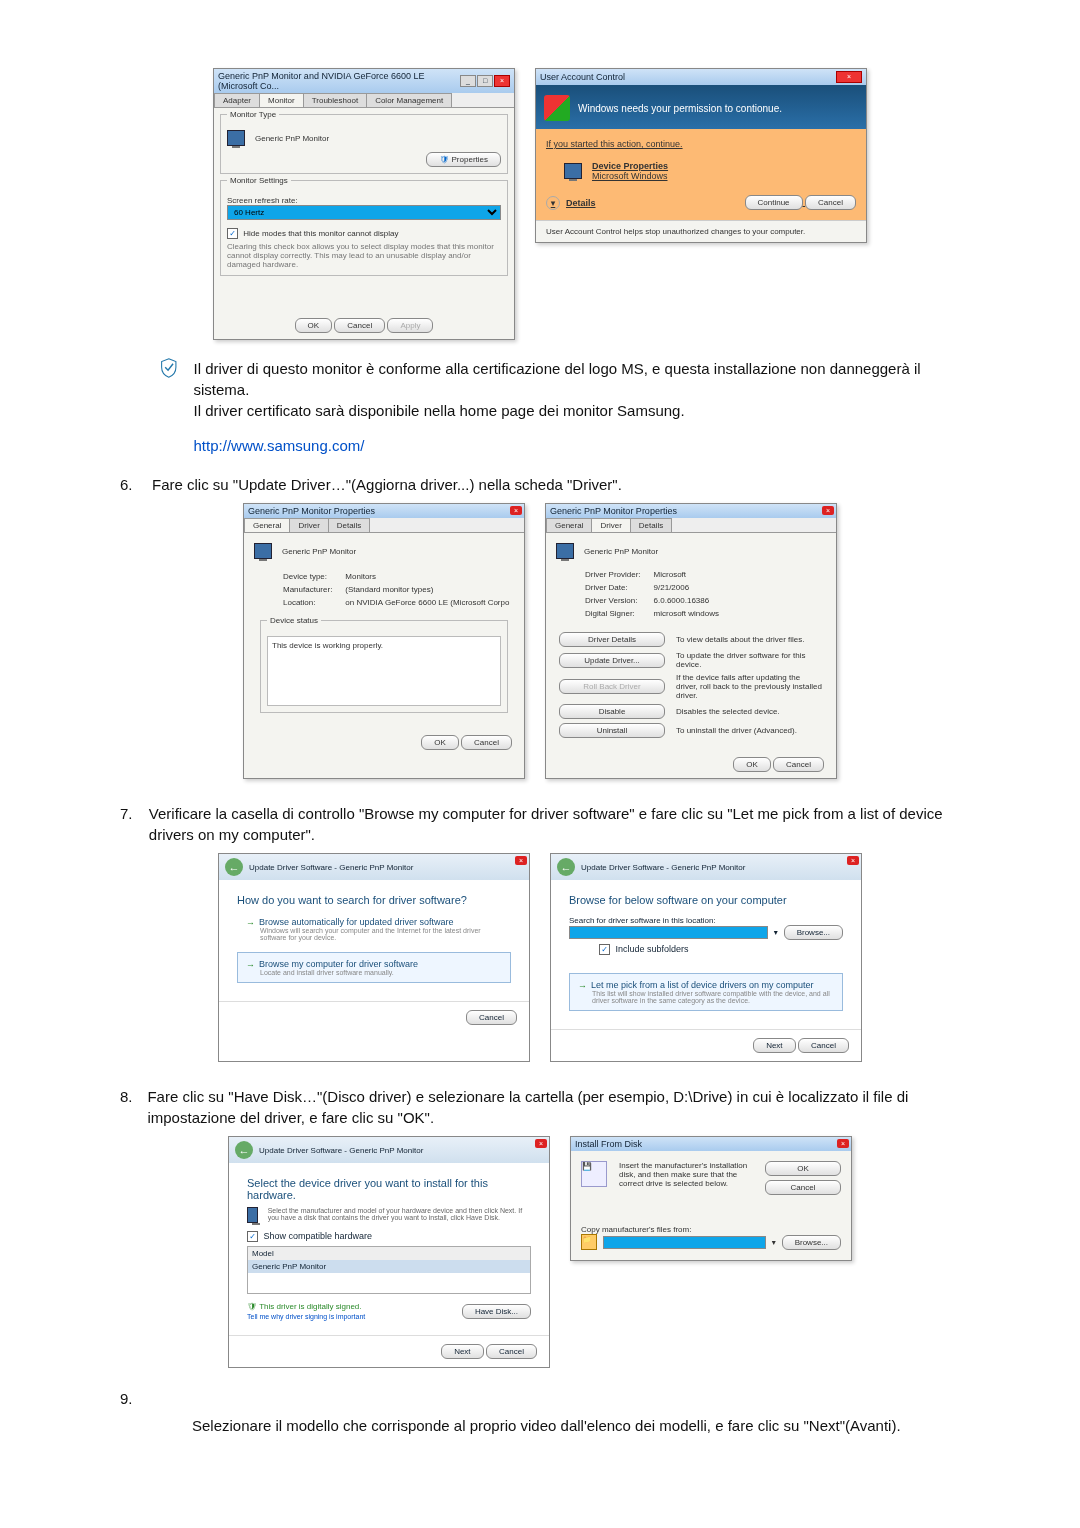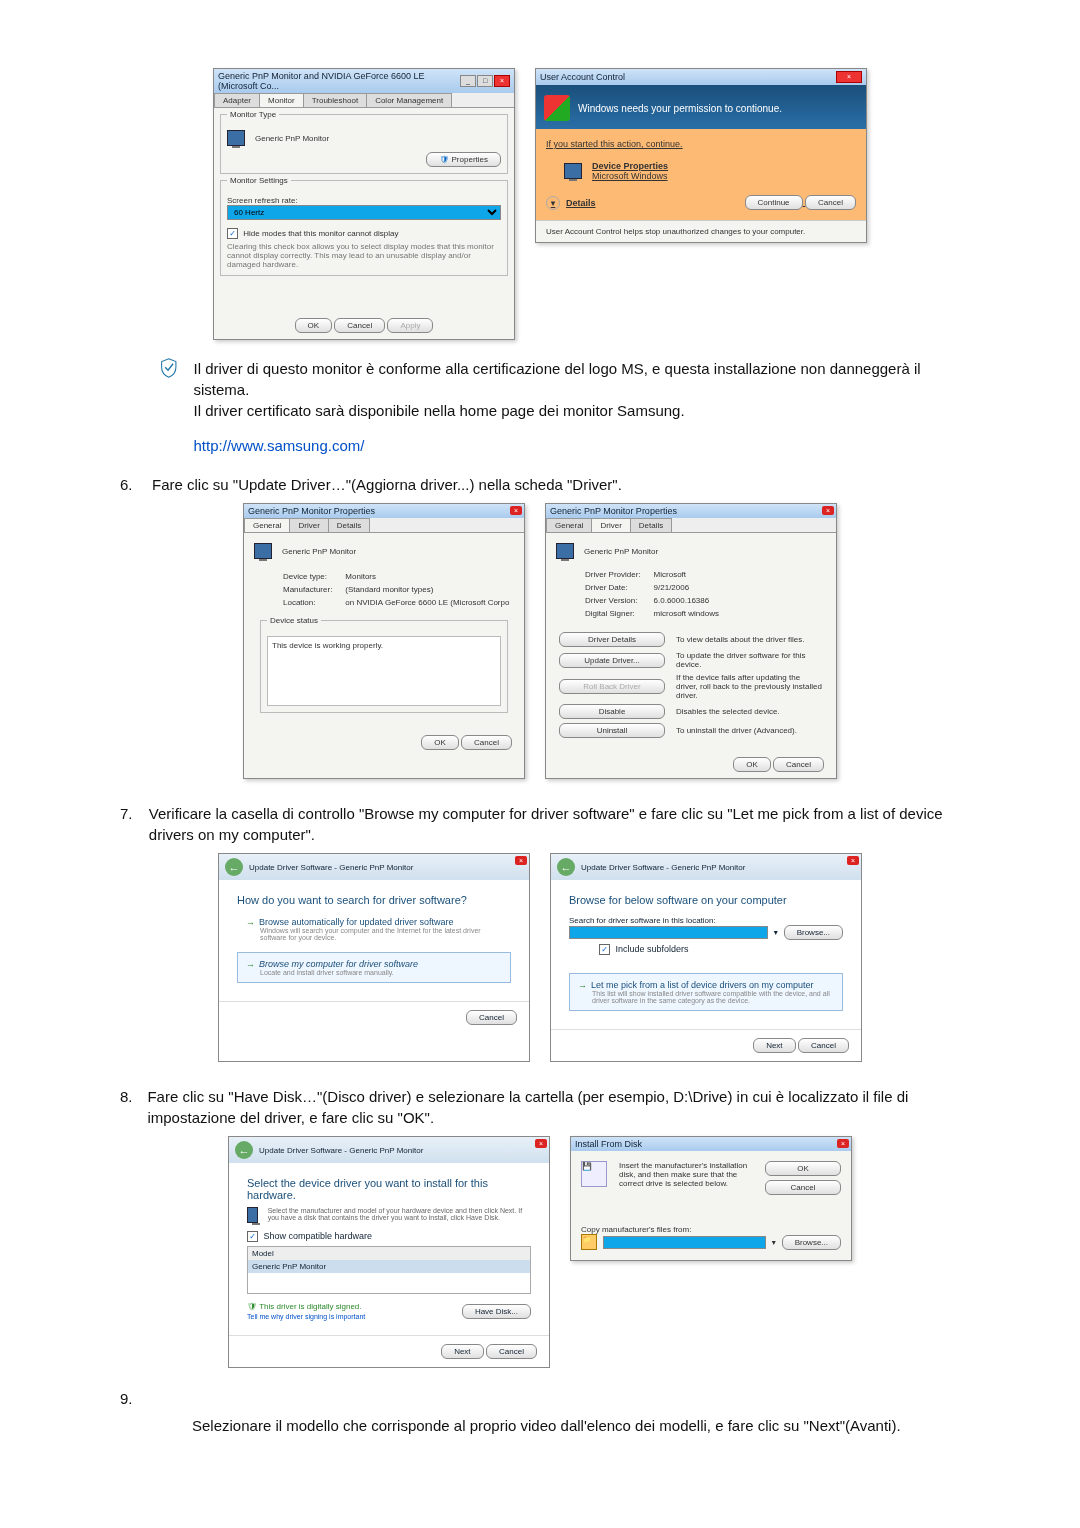--- a/index.html
+++ b/index.html
@@ -302,21 +302,21 @@
           <div class="back">←</div>
       <span>Update Driver Software - Generic PnP Monitor</span>
         </div>
     <div class="body">
       <div style="color:#1a4f7a;font-size:11px;">How do you want to search for driver software?</div>
       <div class="opt">
         <span class="green-arrow">→</span><span style="color:#1a4f7a;">Browse automatically for updated driver software</span>
         <div style="color:#888;font-size:7px;margin-left:14px;">Windows will search your computer and the Internet for the latest driver software for your device.</div>
       </div>
       <div class="opt sel">
-        <span class="green-arrow">→</span><span style="color:#1a4f7a;font-style:italic;">Browse my computer for driver software</span>
+        <span class="green-arrow">→</span><span style="color:#1a4f7a;">Browse my computer for driver software</span>
         <div style="color:#888;font-size:7px;margin-left:14px;">Locate and install driver software manually.</div>
       </div>
     </div>
     <div class="foot"><span class="btn">Cancel</span></div>
   </div>
 
   <div class="wizard" style="width:310px; position:relative;">
     <span class="pill-red">×</span>
     <div class="hdr">
           <div class="back">←</div>

